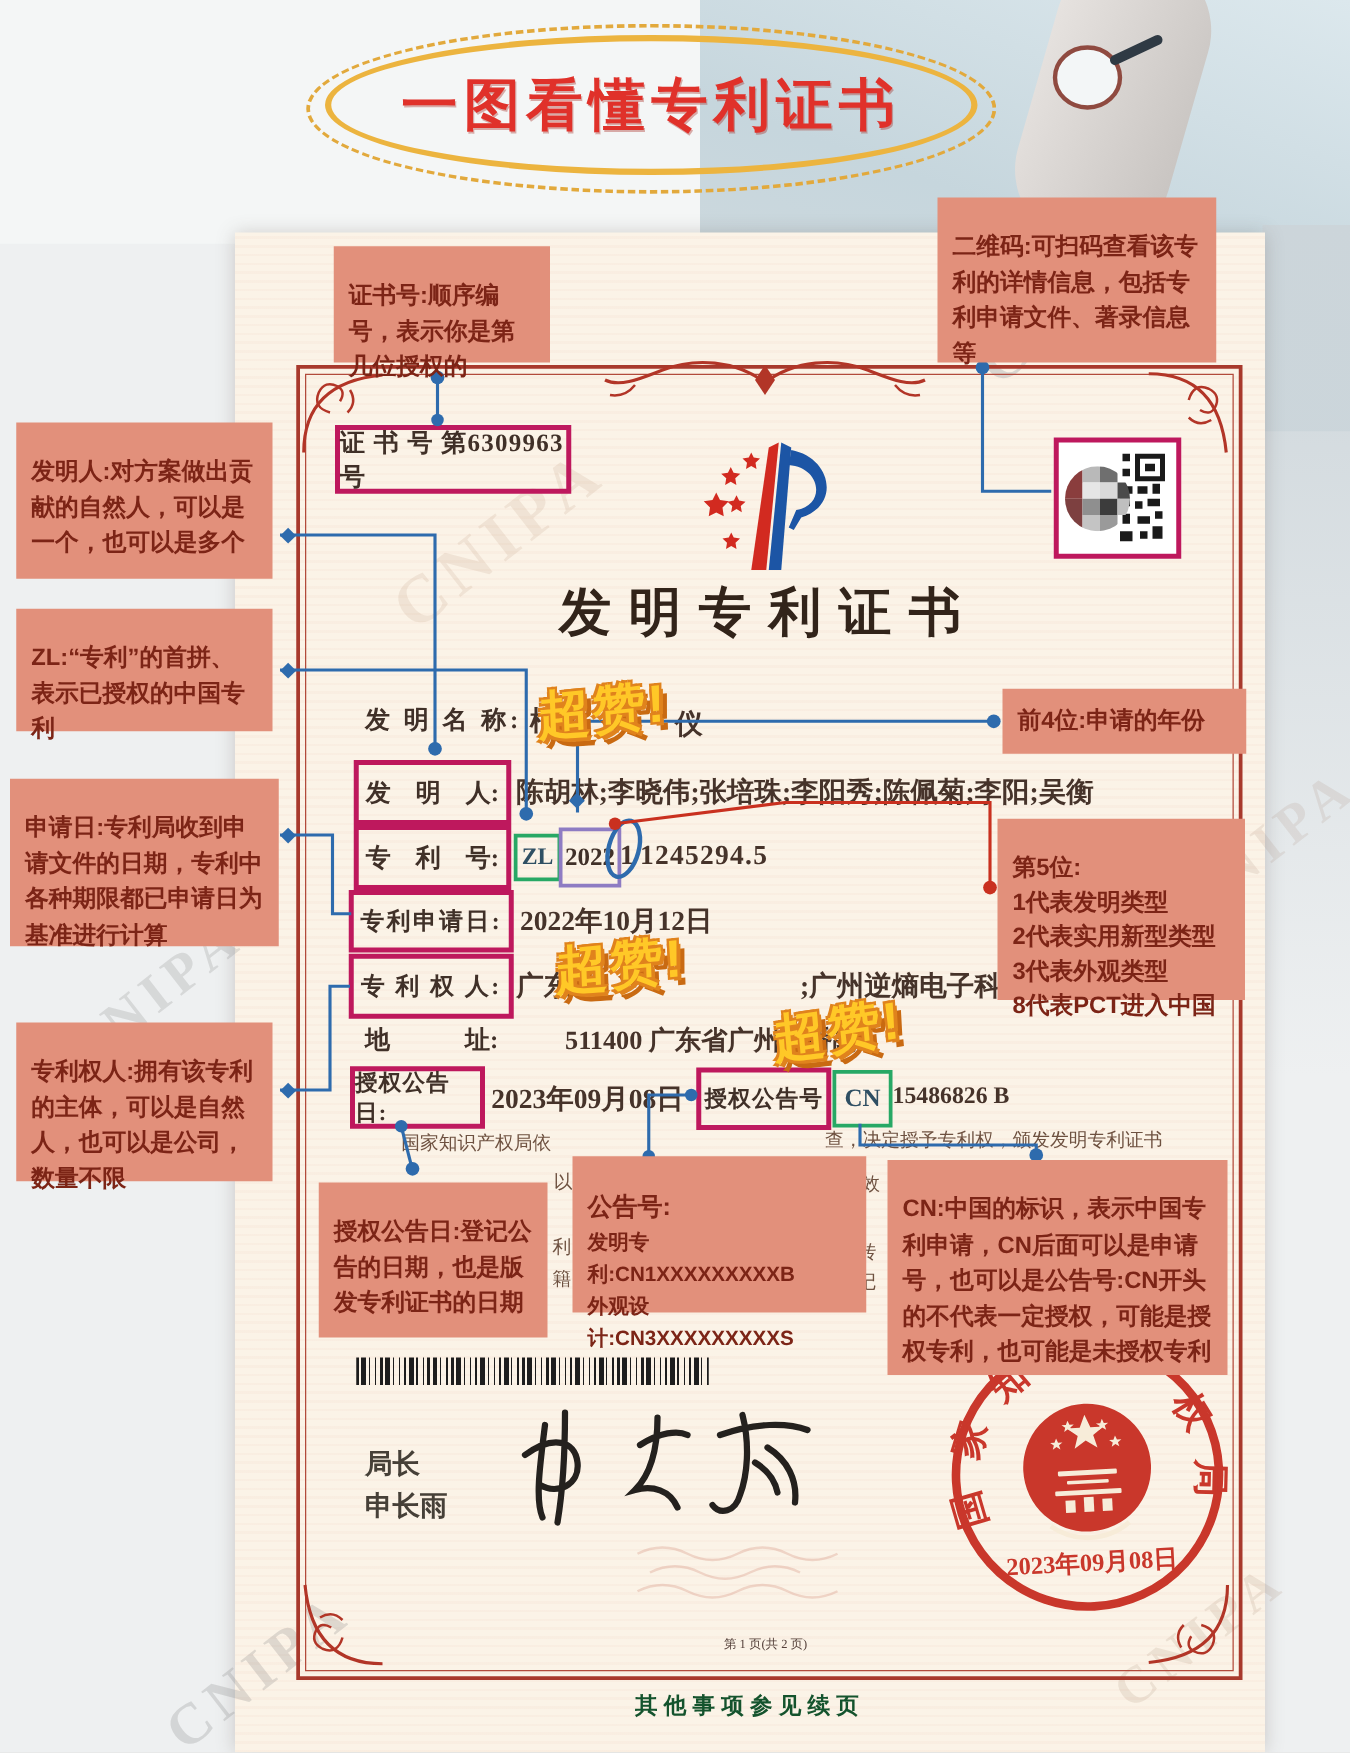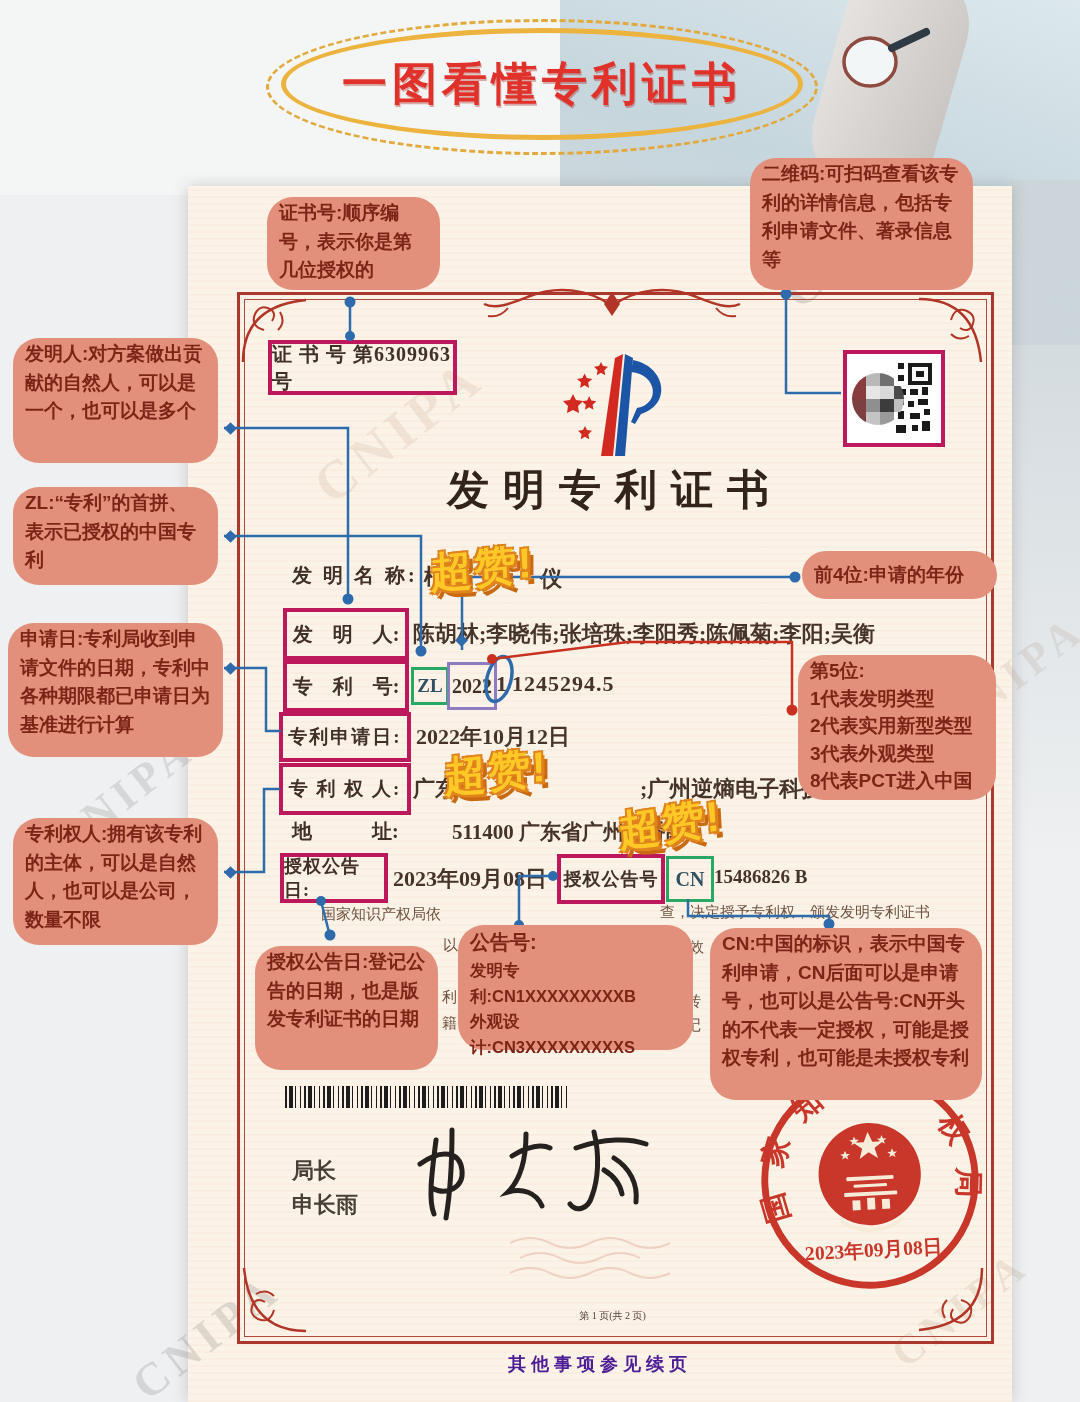--- a/index.html
+++ b/index.html
@@ -41,29 +41,29 @@
   .purplebox{position:absolute;border:3px solid var(--box-purple);display:flex;align-items:center;justify-content:center;
             font-weight:600;color:#403028;z-index:2;font-family:"Liberation Serif",serif;}
   .val{font-weight:600;}
   .barcode{position:absolute;left:285px;top:1086px;width:282px;height:22px;z-index:2;
     background:repeating-linear-gradient(90deg,#1d1d1d 0 2px,transparent 2px 4px,#1d1d1d 4px 8px,
     transparent 8px 10px,#1d1d1d 10px 11px,transparent 11px 15px,#1d1d1d 15px 16px,transparent 16px 19px);}
   .frag{position:absolute;z-index:2;font-family:"Liberation Serif",serif;color:#6e5140;font-size:15px;}
 
   
   .note{position:absolute;background:var(--note-bg);color:var(--note-text);z-index:4;
-        font-weight:700;font-size:19px;line-height:1.5;padding:2px 12px;box-sizing:border-box;border-radius:26px;}
+        font-weight:700;font-size:19px;line-height:1.5;padding:26px 12px;box-sizing:border-box;}
   .note .lead{font-weight:800;}
 
   
   .sticker{position:absolute;z-index:5;font-weight:900;font-size:42px;letter-spacing:2px;
     color:var(--sticker-yellow);transform:rotate(-6deg) skewX(-4deg);
     text-shadow:-2px -2px 0 var(--sticker-orange),2px -2px 0 var(--sticker-orange),
     -2px 2px 0 var(--sticker-orange),3px 3px 0 var(--sticker-orange),6px 7px 0 #c96a12;}
-  .badge{position:absolute;left:281px;top:28px;width:512px;height:102px;z-index:6;
+  .badge{position:absolute;left:260px;top:28px;width:512px;height:102px;z-index:6;
          display:flex;align-items:center;justify-content:center;
          border:5px solid var(--badge-yellow);border-radius:50%;}
   .badge::before{content:"";position:absolute;inset:-14px -20px -20px -20px;
          border:3px dashed #e2a93c;border-radius:50%;}
   .badge-title{font-size:45px;font-weight:900;color:var(--badge-red);letter-spacing:5px;
          text-shadow:1px 2px 0 rgba(160,30,20,.35);}
 
   .connectors{position:absolute;inset:0;z-index:3;pointer-events:none;}
   .seal{position:absolute;left:752px;top:1062px;width:236px;height:236px;z-index:3;transform:rotate(-3deg);opacity:.92;}
   .signature{position:absolute;left:408px;top:1122px;width:250px;height:100px;z-index:2;}
@@ -282,21 +282,21 @@
       <path d="M5,15 q20,-10 40,0 t40,0 t40,0 t40,0"></path>
       <path d="M15,30 q20,-10 40,0 t40,0 t40,0"></path>
       <path d="M5,45 q20,-10 40,0 t40,0 t40,0 t40,0"></path>
     </g>
   </svg>
 
   <div class="cert" style="left:237px;top:1305px;width:751px;text-align:center">
     <span style="font-size:10px;color:#54403a">第 1 页(共 2 页)</span>
   </div>
   <div class="cert" style="left:188px;top:1352px;width:824px;text-align:center;z-index:2">
-    <span style="font-size:18px;font-weight:700;letter-spacing:5px;color:#4c1d95">其他事项参见续页</span>
+    <span style="font-size:18px;font-weight:700;letter-spacing:5px;color:#14532d">其他事项参见续页</span>
   </div>
 
   <svg class="connectors" viewBox="0 0 1080 1402">
     <g stroke="#2E6BAD" stroke-width="2.5" fill="none">
       <line x1="350" y1="300" x2="350" y2="338"></line>
       <polyline points="786,292 786,393 841,393"></polyline>
       <polyline points="224,428 348,428 348,600"></polyline>
       <polyline points="224,536 421,536 421,652"></polyline>
       <polyline points="224,668 266,668 266,731 281,731"></polyline>
       <polyline points="224,872 264,872 264,789 280,789"></polyline>

